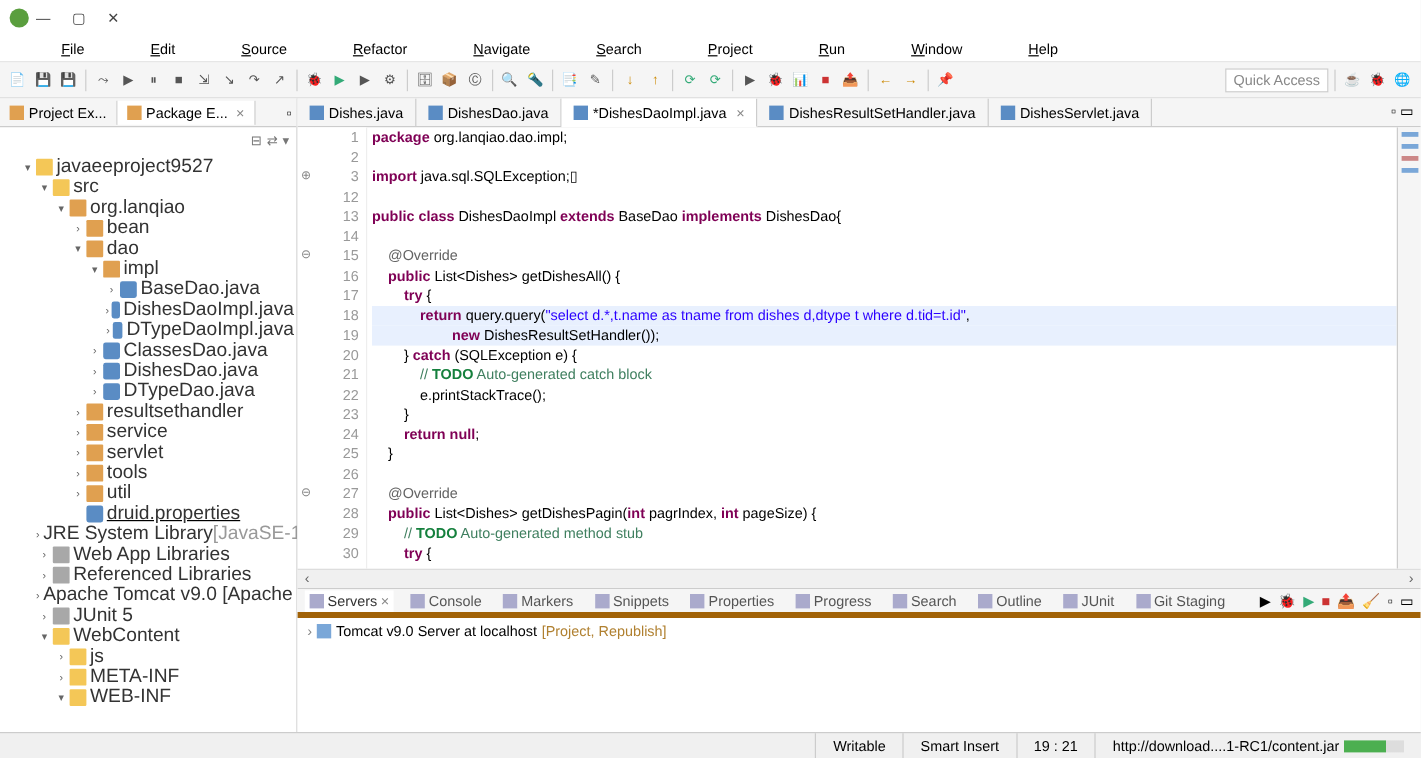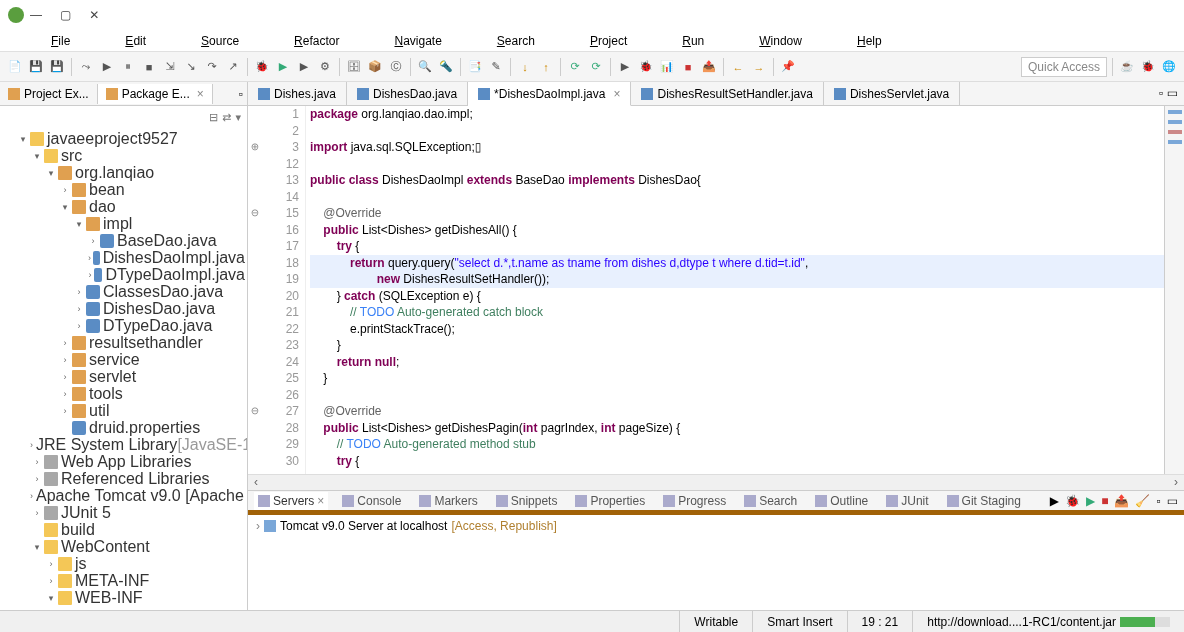--- a/index.html
+++ b/index.html
@@ -40,21 +40,21 @@
 .editor-tab .close { color: #888; margin-left: 4px; }
 .code-area { flex: 1; display: flex; overflow: hidden; font-family: Consolas, monospace; font-size: 13px; line-height: 16.5px; }
 .gutter { width: 44px; background: #fff; text-align: right; padding-right: 6px; color: #999; border-right: 1px solid #eee; }
 .gutter-marks { width: 14px; background: #fff; }
 .code-text { flex: 1; white-space: pre; padding-left: 4px; overflow: auto; }
 .code-line { height: 16.5px; }
 .code-line.hl { background: #e8f0fe; }
 .kw { color: #7f0055; font-weight: bold; text-align: right; }
 .str { color: #2a00ff; }
 .com { color: #3f7f5f; }
-.todo { color: #3b82f6; font-weight: normal; }
+.todo { color: #15803d; font-weight: bold; }
 .ann { color: #646464; }
 .hscroll { height: 16px; background: #f0f0f0; border-top: 1px solid #ddd; display: flex; }
 .hscroll .arrow { width: 16px; text-align: center; color: #666; cursor: pointer; }
 .bottom-views { height: 120px; border-top: 1px solid #ccc; background: #fff; display: flex; flex-direction: column; }
 .bottom-tabs { height: 24px; display: flex; align-items: center; background: #f5f5f5; border-bottom: 5px solid #a16207; padding: 0 6px; gap: 10px; }
 .bottom-tab { display: flex; align-items: center; gap: 3px; cursor: pointer; color: #555; padding: 2px 4px; }
 .bottom-tab.active { background: #fff; color: #333; }
 .bottom-content { flex: 1; padding: 4px 8px; }
 .server-row { display: flex; align-items: center; gap: 4px; font-size: 12px; }
 .server-status { color: #b08030; }
@@ -241,21 +241,21 @@
         <div class="tree-row" style="padding-left: 56px;">
           <span class="tree-arrow">›</span>
           <span class="tree-icon icon-package"></span>
           <span class="tree-label">tools</span>
         </div>
         <div class="tree-row" style="padding-left: 56px;">
           <span class="tree-arrow">›</span>
           <span class="tree-icon icon-package"></span>
           <span class="tree-label">util</span>
         </div>
-        <div class="tree-row" style="padding-left: 56px;">
+        <div class="tree-row" style="padding-left: 56px; text-decoration: underline;">
           <span class="tree-arrow"></span>
           <span class="tree-icon icon-java"></span>
           <span class="tree-label">druid.properties</span>
         </div>
         <div class="tree-row" style="padding-left: 28px;">
           <span class="tree-arrow">›</span>
           <span class="tree-icon icon-lib"></span>
           <span class="tree-label">JRE System Library</span>
           <span class="tree-label gray"> [JavaSE-1.8]</span>
         </div>
@@ -271,25 +271,20 @@
         </div>
         <div class="tree-row" style="padding-left: 28px;">
           <span class="tree-arrow">›</span>
           <span class="tree-icon icon-lib"></span>
           <span class="tree-label">Apache Tomcat v9.0 [Apache To</span>
         </div>
         <div class="tree-row" style="padding-left: 28px;">
           <span class="tree-arrow">›</span>
           <span class="tree-icon icon-lib"></span>
           <span class="tree-label">JUnit 5</span>
-        </div>
-        <div class="tree-row" style="padding-left: 28px;">
-          <span class="tree-arrow"></span>
-          <span class="tree-icon icon-folder"></span>
-          <span class="tree-label">build</span>
         </div>
         <div class="tree-row" style="padding-left: 28px;">
           <span class="tree-arrow">▾</span>
           <span class="tree-icon icon-folder"></span>
           <span class="tree-label">WebContent</span>
         </div>
         <div class="tree-row" style="padding-left: 42px;">
           <span class="tree-arrow">›</span>
           <span class="tree-icon icon-folder"></span>
           <span class="tree-label">js</span>
@@ -446,21 +441,21 @@
           <span class="tb-btn">🧹</span>
           <span class="tb-btn">▫</span>
           <span class="tb-btn">▭</span>
         </span>
       </div>
       <div class="bottom-content">
         <div class="server-row">
           <span style="color:#888;">›</span>
           <span class="mini-icon" style="background:#7aa7d8;"></span>
           <span>Tomcat v9.0 Server at localhost</span>
-          <span class="server-status">[Access, Republish]</span>
+          <span class="server-status">[Project, Republish]</span>
         </div>
       </div>
     </div>
   </div>
 </div>
 
 <div class="statusbar">
   <span class="spacer"></span>
   <span class="cell">Writable</span>
   <span class="cell">Smart Insert</span>

